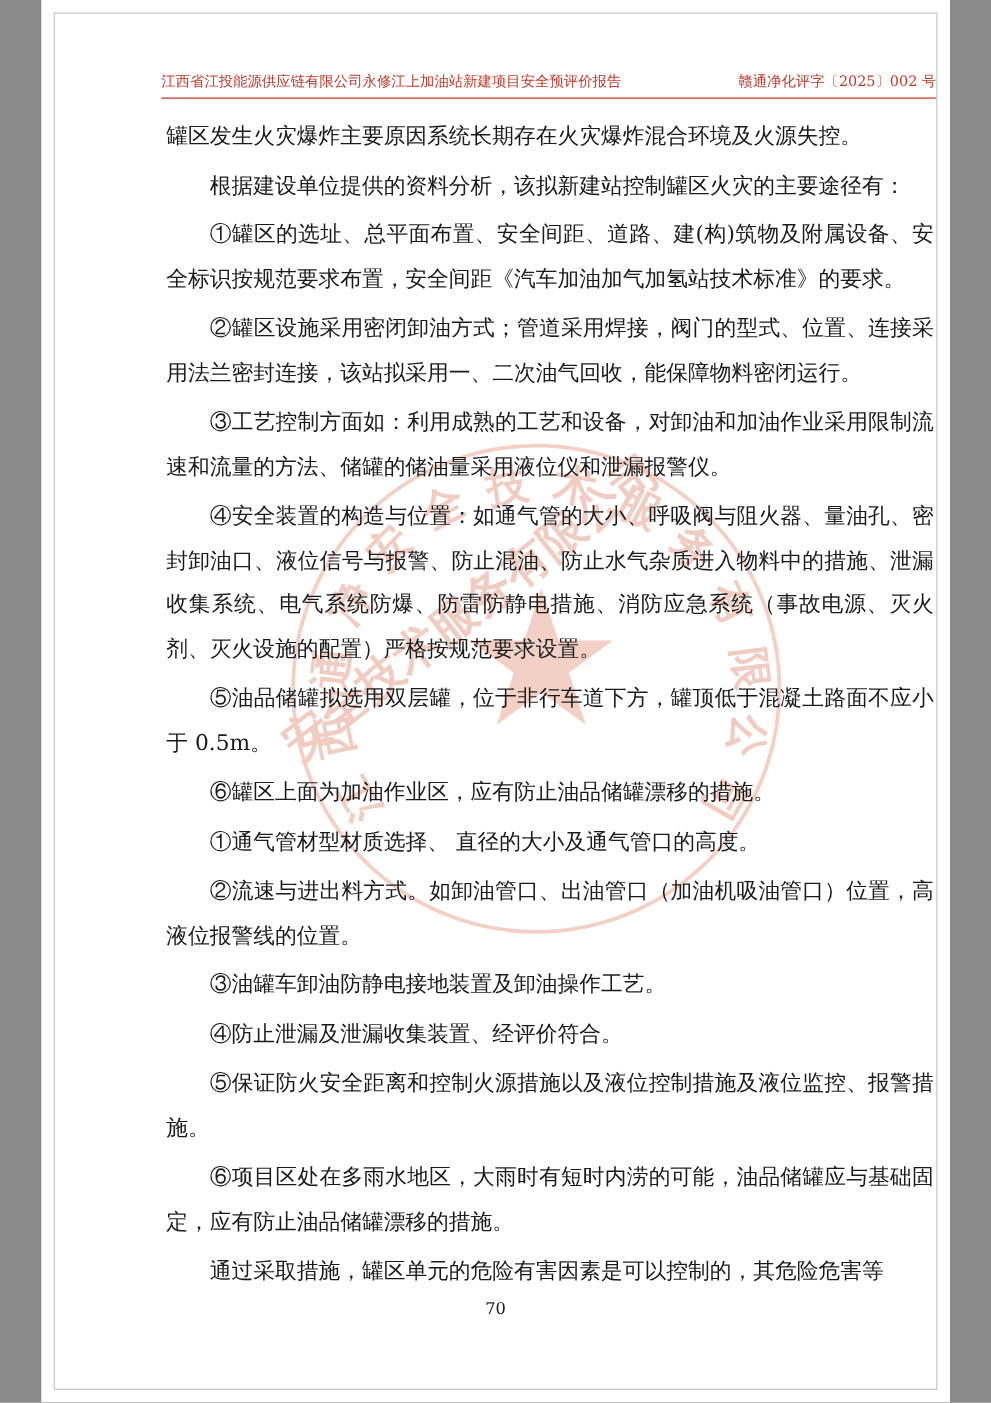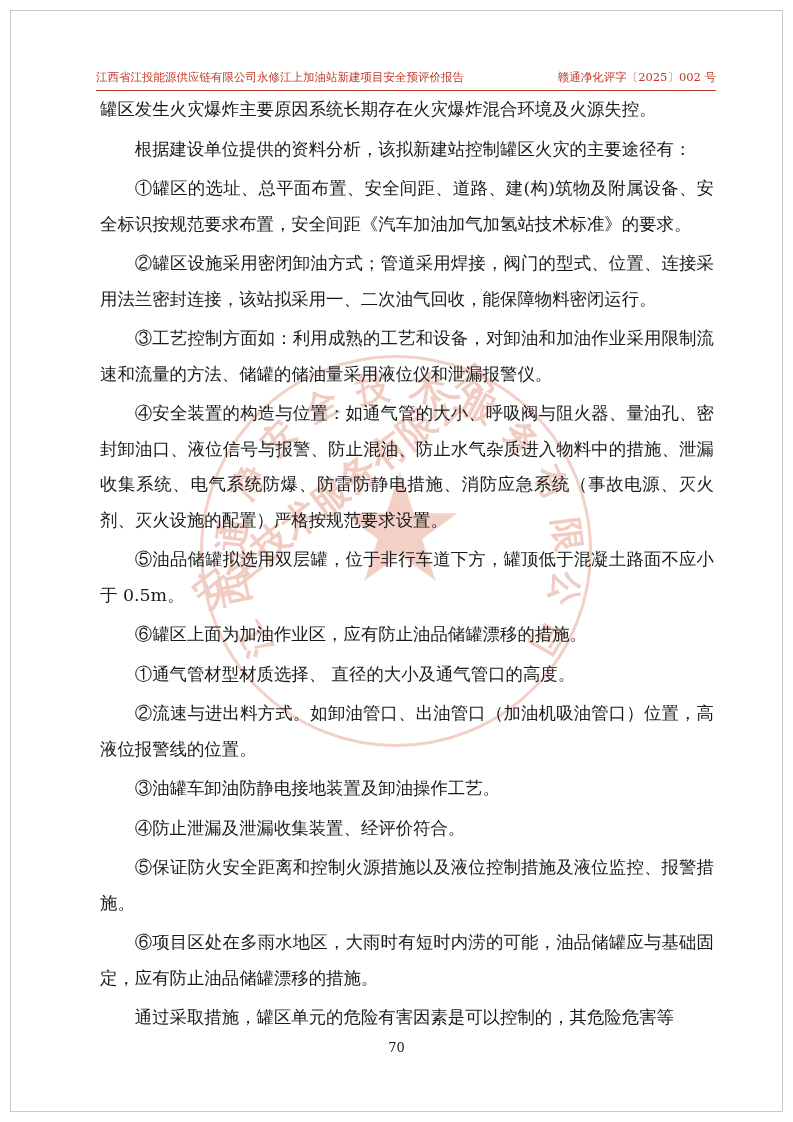--- a/index.html
+++ b/index.html
@@ -2,21 +2,21 @@
 <html><head>
 <meta charset="utf-8">
 <style>
   html, body {
     margin: 0;
     padding: 0;
     background: #8a8a8a;
   }
   .page {
     position: relative;
-    width: 793px;
+    width: 727px;
     height: 1122px;
     background: #ffffff;
     margin: 0 auto;
     overflow: hidden;
     font-family: "DejaVu Serif", serif;
     box-sizing: border-box;
   }
   
   .page-border {
     position: absolute;
@@ -39,21 +39,21 @@
     align-items: flex-end;
     font-family: "DejaVu Serif", serif;
     font-size: 11.5px;
     color: #c0392b;
     letter-spacing: 0px;
     padding-bottom: 5px;
     border-bottom: 1.3px solid #c0392b;
     box-sizing: border-box;
   }
   .header-left { white-space: nowrap; }
-  .header-right { white-space: nowrap; margin-top: 12px; }
+  .header-right { white-space: nowrap; }
 
   
   .content {
     position: absolute;
     left: 96px;
     top: 88px;
     width: 622px;
     font-size: 17.4px;
     line-height: 35.5px;
     color: #1a1a1a;

